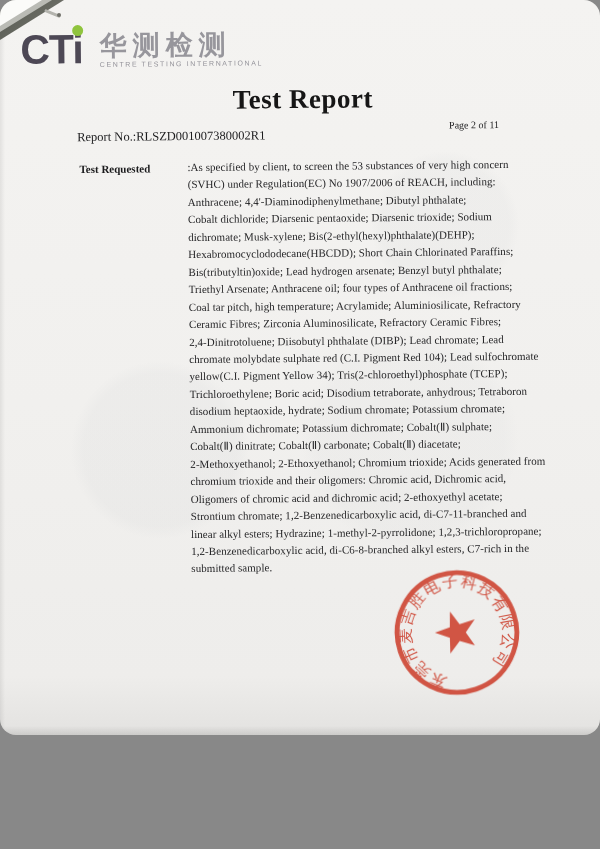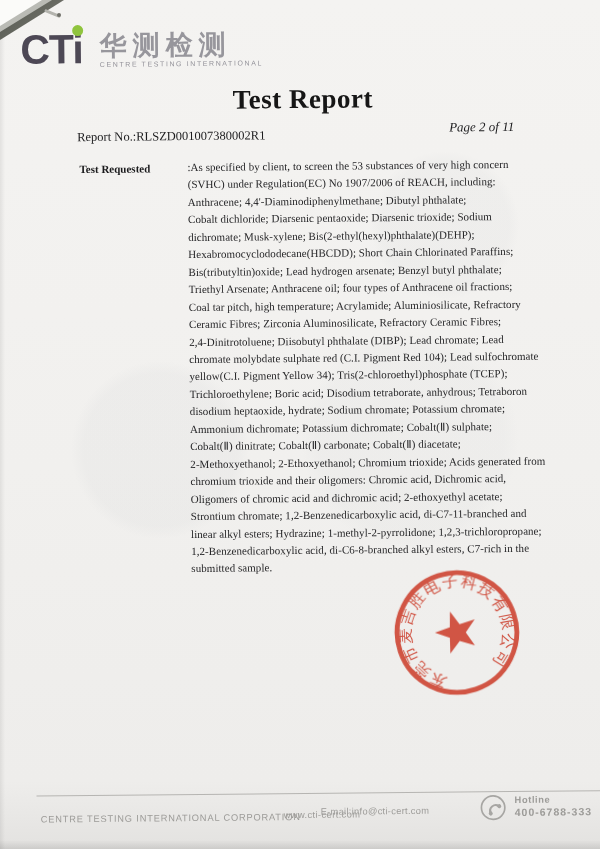--- a/index.html
+++ b/index.html
@@ -1,19 +1,19 @@
 <!DOCTYPE html>
 <html><head>
 <meta charset="utf-8">
 <style>
   html,body{margin:0;padding:0;background:#888;}
   .page{
-    position:relative;width:600px;height:849px;overflow:hidden;
+    position:relative;width:600px;height:735px;overflow:hidden;
     background:linear-gradient(180deg,#f4f3f1 0%,#f1f0ee 55%,#eeedeb 92%,#e3e2e0 100%);
-    font-family:"Liberation Serif", serif;color:#222;
+    font-family:"Liberation Serif", serif;color:#222;border-radius:16px;
   }
   
   .edge-left{position:absolute;left:0;top:0;width:5px;height:100%;
     background:linear-gradient(90deg,rgba(0,0,0,.07),rgba(0,0,0,0));}
   .bottom-strip{position:absolute;left:0;bottom:0;width:100%;height:9px;
     background:linear-gradient(180deg,rgba(0,0,0,0),rgba(0,0,0,.10));}
   .ghost{position:absolute;border-radius:50%;pointer-events:none;}
   .g1{left:370px;top:150px;width:150px;height:150px;background:radial-gradient(circle,rgba(120,130,140,.035) 0 60%,transparent 70%);}
   .g2{left:70px;top:360px;width:180px;height:180px;background:radial-gradient(circle,rgba(120,130,140,.04) 0 60%,transparent 70%);}
   .g3{left:300px;top:330px;width:220px;height:220px;background:radial-gradient(circle,rgba(130,140,150,.03) 0 60%,transparent 70%);}
@@ -39,21 +39,21 @@
   .green-dot{position:absolute;right:-1px;top:-7px;width:11px;height:11px;border-radius:50%;background:#8fc43d;}
   .brand-cn{margin-left:17px;}
   .brand-chinese{font-family:"Liberation Sans",sans-serif;font-size:27px;line-height:28px;
     letter-spacing:6px;color:#97969c;font-weight:700;}
   .brand-subtitle{font-family:"Liberation Sans",sans-serif;font-size:7px;letter-spacing:1.6px;
     color:#94939a;margin-top:1px;}
 
   .title{position:absolute;left:0;top:84px;width:600px;text-align:center;
     transform:translateX(6px);font-size:27px;font-weight:700;color:#161616;letter-spacing:.5px;}
   .report-no{position:absolute;left:80px;top:128px;font-size:12.5px;color:#1c1c1e;}
-  .page-indicator{position:absolute;left:452px;top:121px;font-size:13px;color:#1c1c1e;font-style:italic;}
+  .page-indicator{position:absolute;left:452px;top:121px;font-size:10px;color:#1c1c1e;}
 
   
   .body-label{position:absolute;left:82px;top:161px;font-size:11px;font-weight:700;color:#1a1a1c;}
   .paragraph{position:absolute;left:190px;top:158px;font-size:11px;line-height:17.45px;
     color:#262628;white-space:pre;letter-spacing:.05px;}
 
   
   .stamp{position:absolute;left:390px;top:569px;width:130px;height:130px;
     opacity:.9;mix-blend-mode:multiply;filter:blur(.3px);}
 

